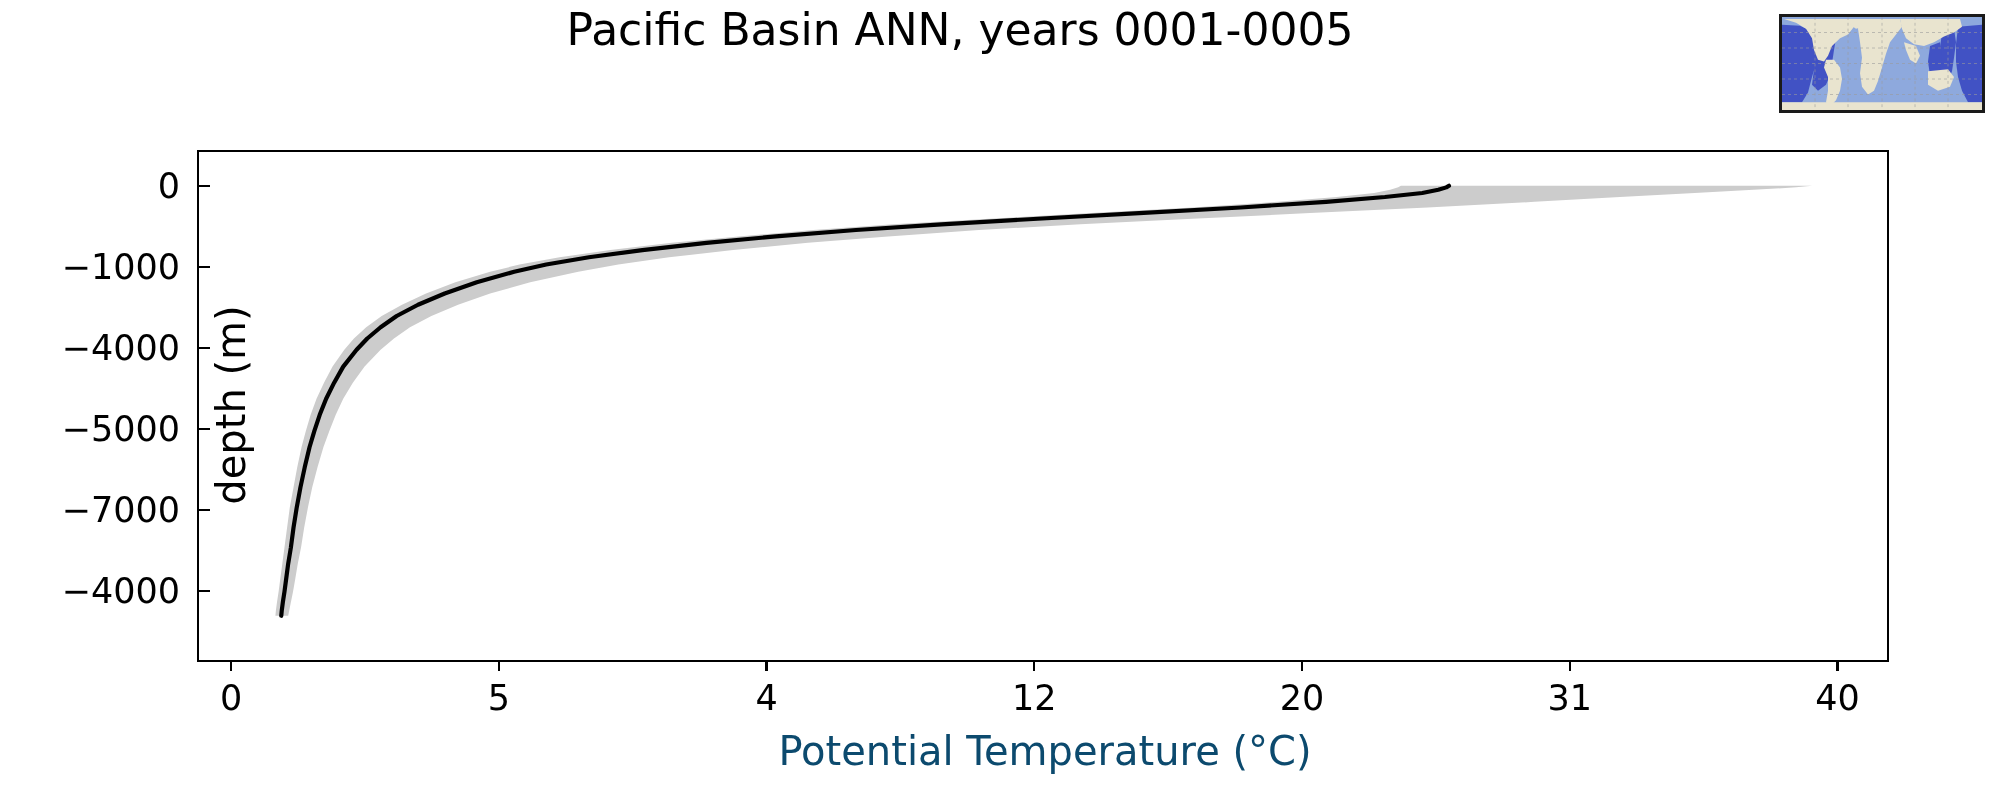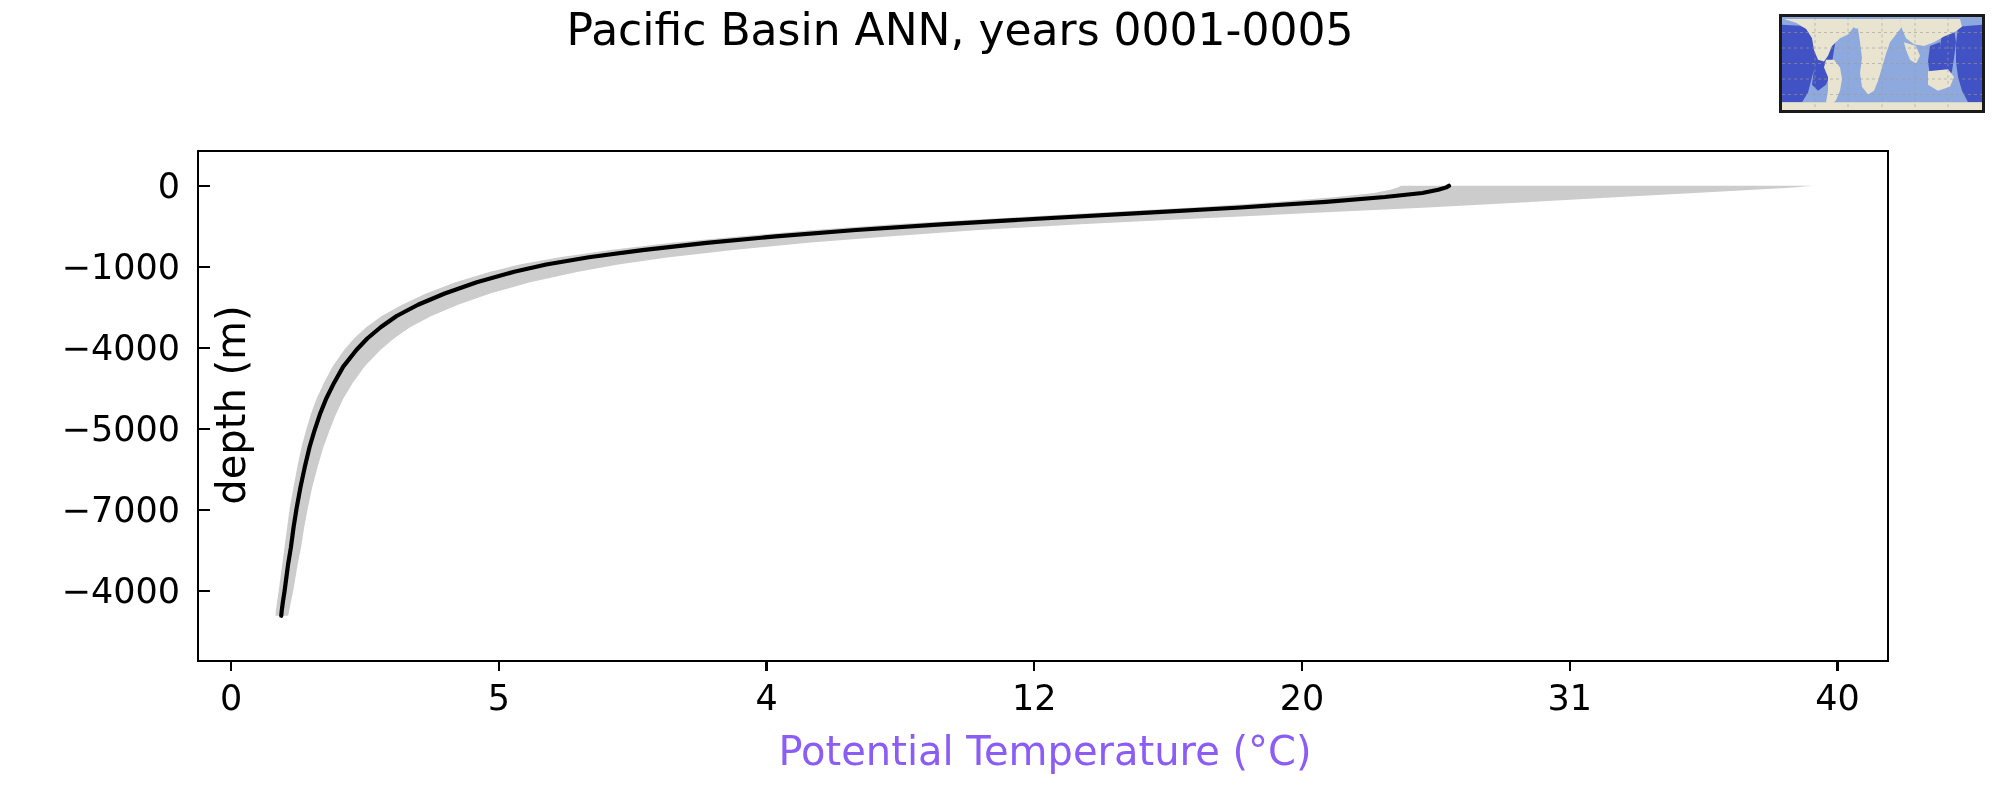--- a/index.html
+++ b/index.html
@@ -44,21 +44,21 @@
   .x-tick{position:absolute;top:100%;width:0;}
   .x-tick .tick-mark{
     position:absolute;left:-1.2px;top:0;width:2.4px;height:11px;background:#000;
   }
   .x-tick .tick-text{
     position:absolute;left:-60px;top:17px;width:120px;font-size:35px;color:#000;
     text-align:center;line-height:42px;
   }
   #x-axis-label{
     position:absolute;left:0;top:calc(100% + 68px);width:1692px;
-    text-align:center;font-size:40px;color:#8b5cf6;white-space:nowrap;
+    text-align:center;font-size:40px;color:#0c4a6e;white-space:nowrap;
   }
 
   
   #inset-map{
     position:absolute;left:1779px;top:14px;width:206px;height:99px;
     border:3px solid #1a1a1a;box-sizing:border-box;background:#e9e4cf;overflow:hidden;
   }
   #inset-map svg{display:block;width:100%;height:100%;}
 </style>
 </head>

